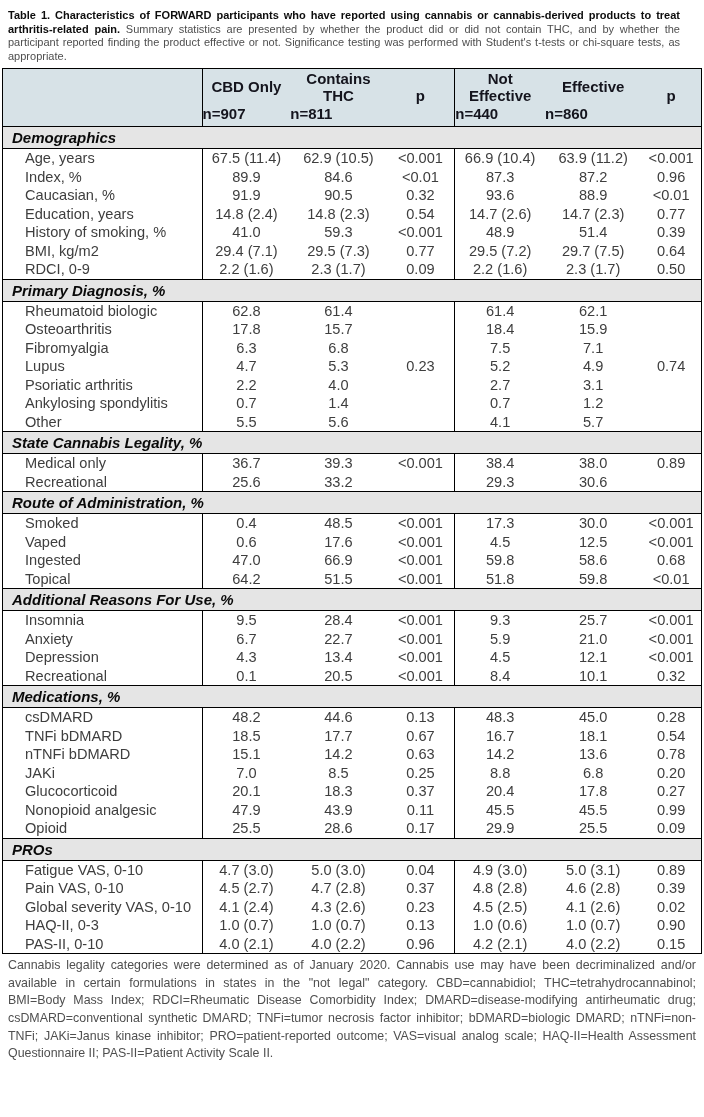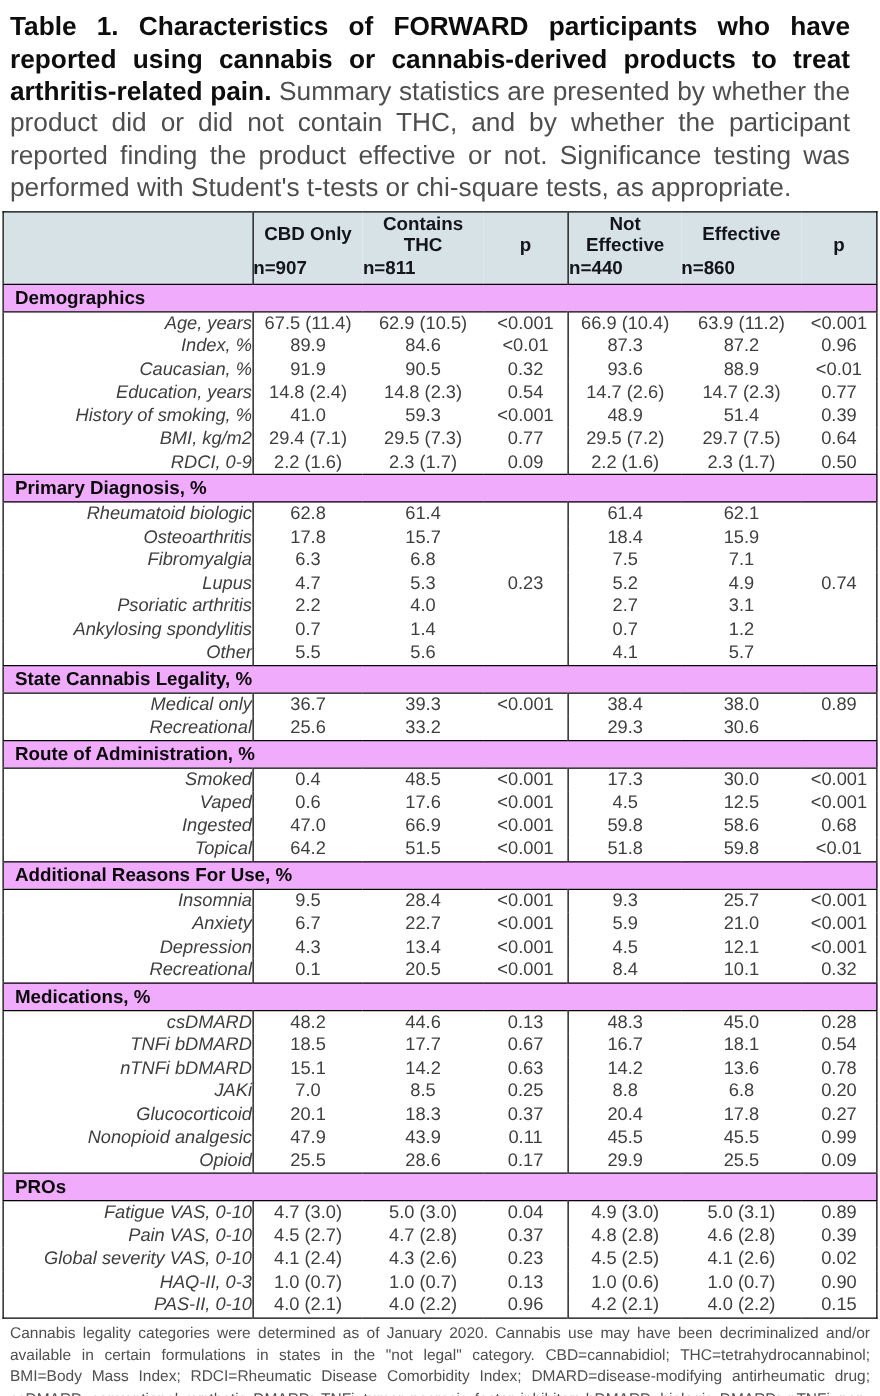--- a/index.html
+++ b/index.html
@@ -4,21 +4,21 @@
 <style>
   html,body{margin:0;padding:0;background:#ffffff;}
   .page{
     width:704px;height:1117px;background:#ffffff;box-sizing:border-box;
     font-family:"Liberation Sans","DejaVu Sans",sans-serif;
     overflow:hidden;
   }
   
   .caption{
     margin:0;padding:9px 24px 5px 8px;
-    font-size:21px;line-height:1.23;text-align:justify;
+    font-size:11px;line-height:1.23;text-align:justify;
     color:#4e4e4e;
   }
   .caption-bold{font-weight:bold;color:#0d0d0d;}
   
   table.main{
     border-collapse:collapse;table-layout:fixed;
     width:700px;margin:0 0 0 2px;
     border:1.6px solid #000;
   }
   thead tr{background:#d7e2e7;border-bottom:1.6px solid #000;margin-left:32px;}
@@ -26,27 +26,27 @@
     font-weight:bold;color:#14141d;font-size:15px;line-height:1.12;
     padding:0;vertical-align:middle;height:57px;
   }
   th .hcell{display:flex;flex-direction:column;height:57px;}
   th .col-label{flex:1;display:flex;align-items:center;justify-content:center;text-align:center;}
   th .col-n{text-align:left;padding-bottom:3px;}
   .data-row td{
     font-size:14.6px;color:#3e3e3e;line-height:18.5px;height:18.5px;
     padding:0;white-space:nowrap;overflow:hidden;
   }
-  .data-row td.row-label{text-align:right;padding-left:22px;font-style:italic;}
+  .data-row td.row-label{text-align:left;padding-left:22px;}
   .data-row td.val{text-align:center;}
   
   .data-row td:first-child, thead th:first-child{border-right:1.6px solid #000;}
   .data-row td:nth-child(4), thead th:nth-child(4){border-right:1.6px solid #000;}
   
-  .section-row{background:#f0abfc;border-top:1.5px solid #000;border-bottom:1.5px solid #000;}
+  .section-row{background:#e5e5e5;border-top:1.5px solid #000;border-bottom:1.5px solid #000;font-style:italic;}
   .section-row td{
     font-weight:bold;color:#0a0a0a;font-size:15px;
     padding:2px 0 2px 9px;line-height:17px;text-align:left;
   }
   
   .footnote{
     margin:0;padding:3px 8px 0 8px;
     font-size:12.4px;line-height:1.42;text-align:justify;
     color:#4f4f4f;
   }

